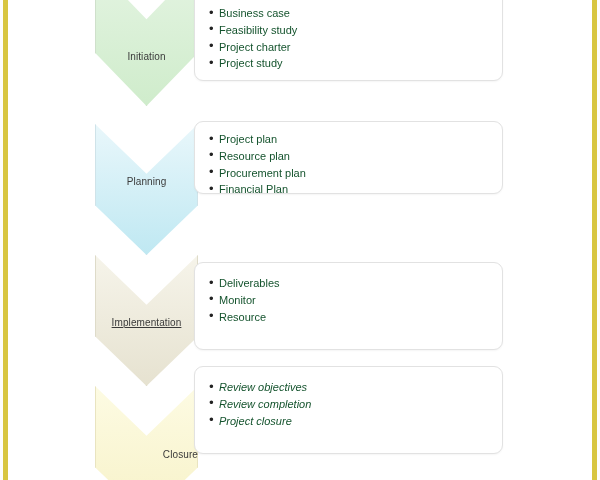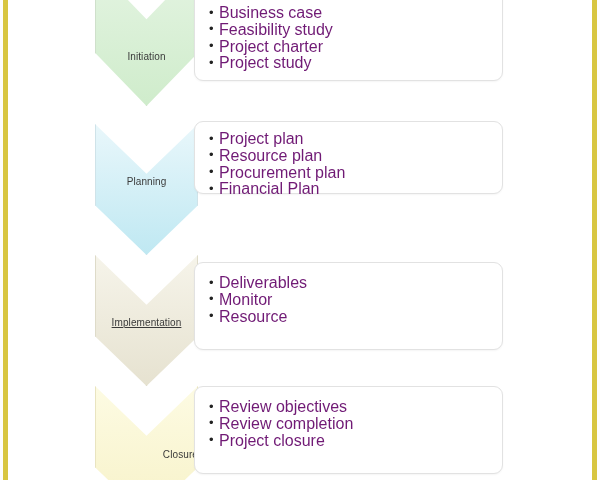--- a/index.html
+++ b/index.html
@@ -92,23 +92,23 @@
     box-shadow: 0 1px 2px rgba(0,0,0,0.045);
   }
 
   .bullets {
     list-style: none;
     margin: 0;
     padding: 9px 0 0 14px;
   }
   .bullets li {
     position: relative;
-    font-size: 16px;
+    font-size: 11px;
     line-height: 16.8px;
-    color: #701a75;
+    color: #14532d;
     padding-left: 10px;
     white-space: nowrap;
   }
   .bullets li::before {
     content: "\2022";
     position: absolute;
     left: 0;
     top: -0.5px;
     font-size: 13px;
     color: #232323;
@@ -159,21 +159,21 @@
           <li>Deliverables</li>
           <li>Monitor</li>
           <li>Resource</li>
         </ul>
       </div>
     </div>
 
     <div class="stage">
       <div class="chevron" style="top: 386px; height: 131px; background: linear-gradient(rgb(253, 251, 227) 0%, rgb(247, 242, 200) 100%); box-shadow: rgb(233, 228, 192) 0px 0px 0px 1px inset;"></div>
       <div class="chevron-label" style="top:449px;text-align:right;">Closure</div>
-      <div class="card" style="top:386px; height:88px;">
+      <div class="card" style="top:366px; height:88px;font-style:italic;">
         <ul class="bullets" style="padding-top:12px;">
           <li>Review objectives</li>
           <li>Review completion</li>
           <li>Project closure</li>
         </ul>
       </div>
     </div>
 
   </div>
 </div>

